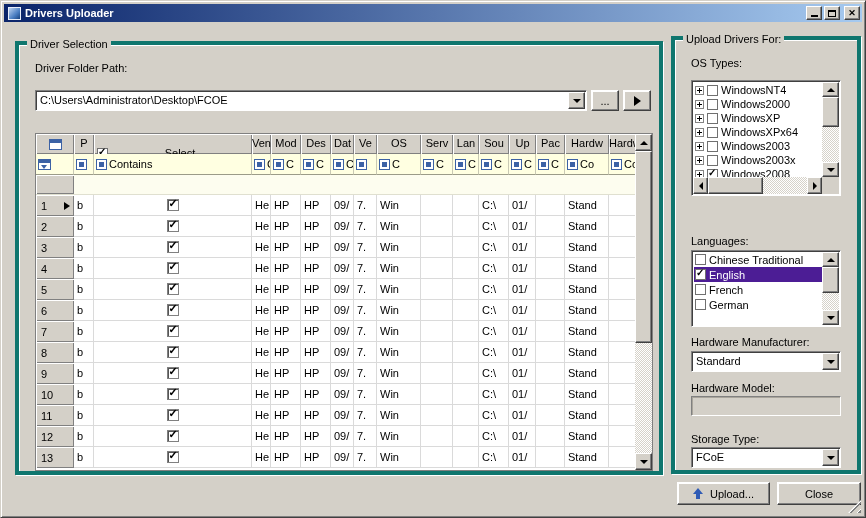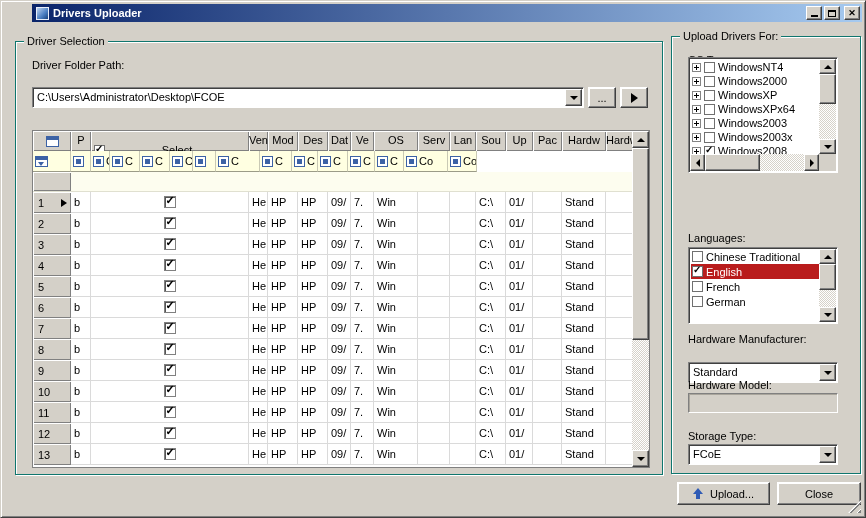--- a/index.html
+++ b/index.html
@@ -14,21 +14,21 @@
   }
   .window {
     position: absolute; inset: 0; background: #d4d0c8;
     border: 1px solid; border-color: #d4d0c8 #404040 #404040 #d4d0c8;
     box-shadow: inset 1px 1px 0 #ffffff, inset -1px -1px 0 #808080;
   }
   
   .titlebar {
     position: absolute; left: 3px; top: 3px; right: 3px; height: 18px;
     background: linear-gradient(to right, #0a246a, #a6caf0);
-    display: flex; align-items: center; padding: 0 2px; margin-left: 28px;
+    display: flex; align-items: center; padding: 0 2px;
   }
   .app-icon {
     width: 13px; height: 13px; margin-left: 2px;
     background: linear-gradient(135deg,#bcd2f0 0%, #4a7ec2 60%, #16417e 100%);
     border: 1px solid #e8eefa;
   }
   .title-text { color: #fff; font-weight: bold; margin-left: 4px; flex: 1; white-space: nowrap; overflow: hidden; }
   .cap-btn {
     width: 16px; height: 14px; margin-left: 2px; flex: none;
     background: #d4d0c8;
@@ -39,21 +39,21 @@
   }
   .cap-btn.sep { margin-left: 4px; }
   .glyph-min { width: 7px; height: 2px; background: #000; margin: 0 0 2px 0; }
   .glyph-max { width: 8px; height: 7px; border: 1px solid #000; border-top-width: 2px; margin: 0 auto 2px auto; }
   .glyph-x { position: absolute; inset: 0; display: flex; align-items: center; justify-content: center; font-size: 9px; font-weight: bold; }
   .glyph-x::after { content: "\2715"; }
   
   .lbl { position: absolute; white-space: nowrap; }
   .groupbox {
     position: absolute;
-    border: 1px solid #0f766e;
+    border: 4px solid #0f766e;
     box-shadow: inset 1px 1px 0 #ffffff, 1px 1px 0 #ffffff;
   }
   .legend { position: absolute; top: -7px; left: 8px; background: #d4d0c8; padding: 0 3px; white-space: nowrap; }
   .btn {
     position: absolute; background: #d4d0c8;
     border: 1px solid; border-color: #ffffff #404040 #404040 #ffffff;
     box-shadow: inset -1px -1px 0 #808080, inset 1px 1px 0 #ffffff;
     font-family: inherit; font-size: 11px;
     display: flex; align-items: center; justify-content: center;
     cursor: default;
@@ -147,40 +147,40 @@
     position: absolute; background: #d4d0c8;
     border: 1px solid; border-color: #ffffff #404040 #404040 #ffffff;
     box-shadow: inset -1px -1px 0 #808080;
   }
   .grid-vscroll { top: 0; right: 0; bottom: 0; }
   .grid-vscroll .sb-top { top: 0; left: 0; width: 17px; height: 17px; }
   .grid-vscroll .sb-bottom { bottom: 0; left: 0; width: 17px; height: 17px; }
   .grid-vscroll .sb-thumb { left: 0; width: 17px; top: 17px; height: 192px; }
   
   .listbox { position: absolute; background: #fff; border: 1px solid; border-color: #808080 #ffffff #ffffff #808080; box-shadow: inset 1px 1px 0 #404040; }
-  .os-list { left: 16px; top: 20px; width: 150px; height: 116px; }
+  .os-list { left: 16px; top: 40px; width: 150px; height: 116px; }
   .os-items { position: absolute; left: 2px; top: 2px; right: 18px; bottom: 18px; overflow: hidden; }
   .tree-item { height: 14px; display: flex; align-items: center; gap: 3px; padding-left: 1px; }
   .plusbox { flex: none; width: 9px; height: 9px; border: 1px solid #848484; background: #fff; position: relative; }
   .plusbox::before { content: ""; position: absolute; left: 1px; top: 3px; width: 5px; height: 1px; background: #000; }
   .plusbox::after  { content: ""; position: absolute; left: 3px; top: 1px; width: 1px; height: 5px; background: #000; }
   .tree-lbl, .lang-lbl2 { white-space: nowrap; overflow: hidden; }
   .os-vscroll { top: 1px; right: 1px; bottom: 18px; }
   .os-vscroll .sb-top { top: 0; left: 0; width: 17px; height: 15px; }
   .os-vscroll .sb-bottom { bottom: 0; left: 0; width: 17px; height: 15px; }
   .os-vscroll .sb-thumb { left: 0; width: 17px; top: 15px; height: 30px; }
   .os-hscroll { left: 1px; right: 18px; bottom: 1px; }
   .os-hscroll .sb-left { left: 0; top: 0; width: 15px; height: 17px; }
   .os-hscroll .sb-right { right: 0; top: 0; width: 15px; height: 17px; }
   .os-hscroll .sb-thumb { top: 0; height: 17px; left: 15px; width: 55px; }
   .sb-corner { position: absolute; right: 1px; bottom: 1px; width: 17px; height: 17px; background: #d4d0c8; }
   .lang-list { left: 16px; top: 210px; width: 150px; height: 77px; }
   .lang-items { position: absolute; left: 2px; top: 1px; right: 18px; bottom: 1px; overflow: hidden; }
   .lang-item { height: 15px; display: flex; align-items: center; gap: 3px; padding-left: 1px; }
-  .lang-item.selected { background: #b91c1c; color: #fff; }
+  .lang-item.selected { background: #4c1d95; color: #fff; }
   .lang-vscroll { top: 1px; right: 1px; bottom: 1px; }
   .lang-vscroll .sb-top { top: 0; left: 0; width: 17px; height: 15px; }
   .lang-vscroll .sb-bottom { bottom: 0; left: 0; width: 17px; height: 15px; }
   .lang-vscroll .sb-thumb { left: 0; width: 17px; top: 15px; height: 26px; }
   
   .upload-btn { left: 676px; top: 481px; width: 93px; height: 23px; }
   .close-btn2 { left: 776px; top: 481px; width: 84px; height: 23px; }
   .up-arrow { position: relative; width: 11px; height: 11px; margin-right: 6px; flex: none; }
   .up-arrow::before { content: ""; position: absolute; left: 0; top: 0; border-left: 5px solid transparent; border-right: 5px solid transparent; border-bottom: 6px solid #2f5bb5; }
   .up-arrow::after { content: ""; position: absolute; left: 3px; top: 6px; width: 4px; height: 5px; background: #2f5bb5; }
@@ -192,21 +192,21 @@
   
   .gb-left { left: 14px; top: 40px; width: 648px; height: 434px; }
   .path-lbl { left: 16px; top: 17px; }
   .path-combo { left: 16px; top: 45px; width: 552px; height: 21px; }
   .dots-btn { left: 572px; top: 45px; width: 28px; height: 21px; }
   .scan-btn { left: 604px; top: 45px; width: 28px; height: 21px; }
   .gb-right { left: 670px; top: 35px; width: 190px; height: 438px; }
   .os-lbl { left: 16px; top: 17px; }
   .lang-lbl { left: 16px; top: 195px; }
   .hm-lbl { left: 16px; top: 296px; }
-  .hm-combo { left: 16px; top: 325px; width: 150px; height: 21px; }
+  .hm-combo { left: 16px; top: 311px; width: 150px; height: 21px; }
   .hmodel-lbl { left: 16px; top: 342px; }
   .hmodel-field { left: 16px; top: 356px; width: 150px; height: 20px; }
   .st-lbl { left: 16px; top: 393px; }
   .st-combo { left: 16px; top: 407px; width: 150px; height: 21px; }
 </style>
 </head>
 <body>
 
 <div class="window">
 
@@ -267,20 +267,24 @@
         </div>
 
         <div class="gfilter">
           <div class="gcell c-num fcell">
               <span class="mini-win funnel"></span>
             </div>
           <div class="gcell c-p fcell">
               <span class="fchip"></span>
               <span></span>
             </div>
+          <div class="gcell c-select fcell">
+              <span class="fchip"></span>
+              <span>Contains</span>
+            </div>
           <div class="gcell c-ven fcell">
               <span class="fchip"></span>
               <span>C</span>
             </div>
           <div class="gcell c-mod fcell">
               <span class="fchip"></span>
               <span>C</span>
             </div>
           <div class="gcell c-des fcell">
               <span class="fchip"></span>

